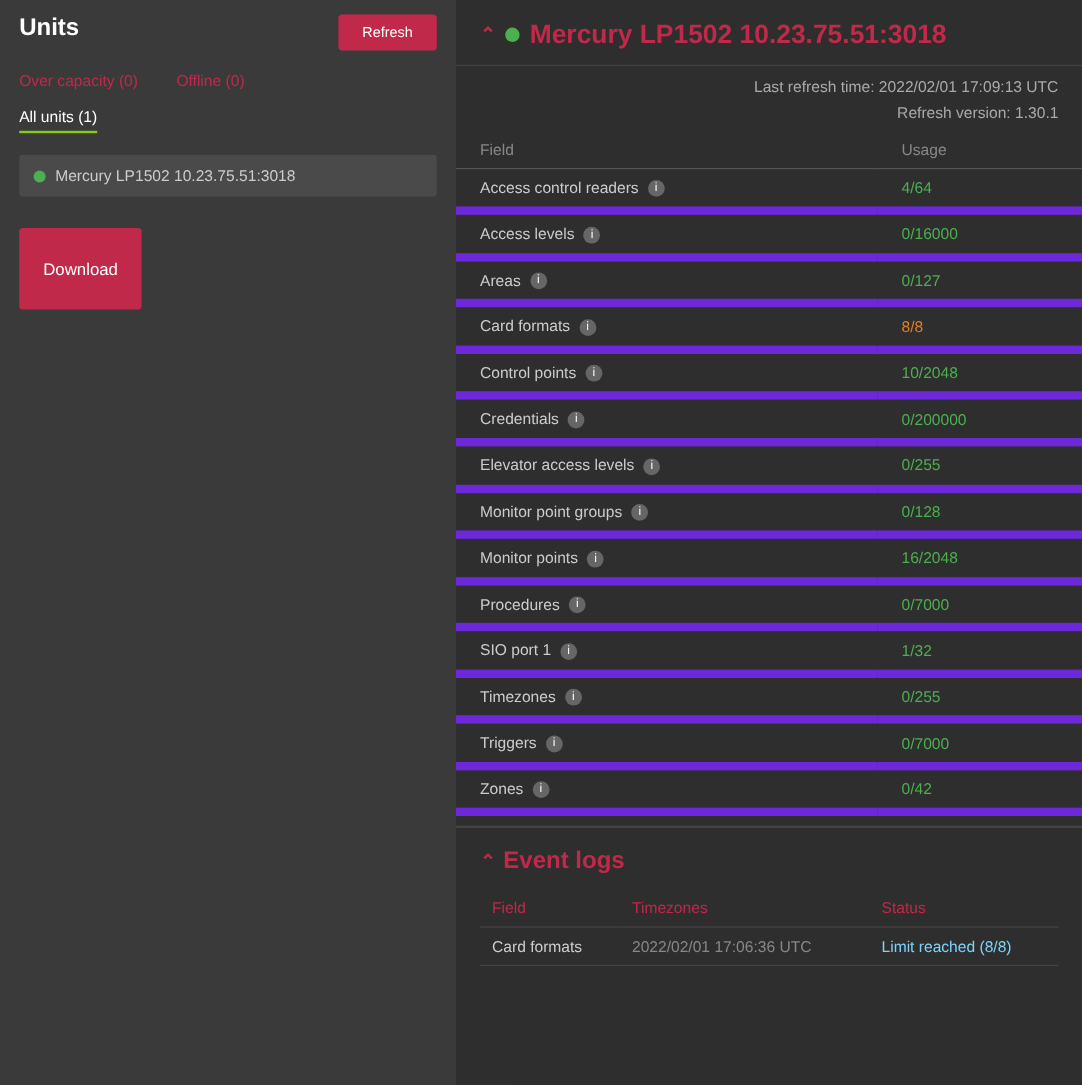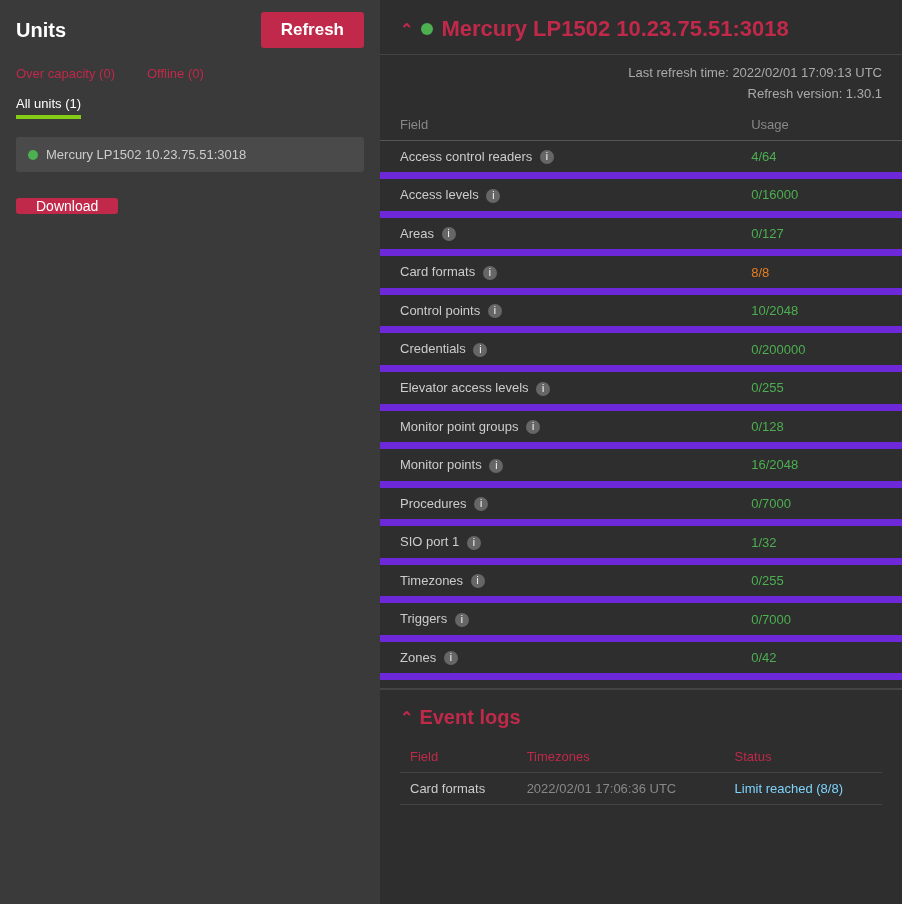--- a/index.html
+++ b/index.html
@@ -20,59 +20,58 @@
       min-width: 380px;
       background-color: #3a3a3a;
       padding: 12px 16px;
       display: flex;
       flex-direction: column;
       gap: 10px;
     }
 
     .left-header {
       display: flex;
-      align-items: center;
+      align-items: flex-start;
       justify-content: space-between;
       margin-bottom: 4px;
     }
 
     .left-title {
       color: #ffffff;
       font-size: 20px;
       font-weight: bold;
     }
 
     .btn-refresh {
       background-color: #c0294a;
       color: #fff;
       border: none;
       padding: 8px 20px;
-      font-size: 17px;
+      font-size: 12px;
       cursor: pointer;
       border-radius: 3px;
-      font-weight: bold;
     }
 
     .filter-links {
       display: flex;
       gap: 32px;
       padding: 4px 0;
     }
 
     .filter-link {
       color: #c0294a;
       cursor: pointer;
       font-size: 13px;
       text-decoration: none;
     }
 
     .tab-all {
       color: #fff;
       font-size: 13px;
-      border-bottom: 4px solid #84cc16;
+      border-bottom: 2px solid #84cc16;
       padding-bottom: 4px;
       display: inline-block;
       cursor: pointer;
     }
 
     .unit-list {
       margin-top: 8px;
     }
 
     .unit-item {
@@ -95,21 +94,21 @@
 
     .unit-name {
       color: #ccc;
       font-size: 13px;
     }
 
     .btn-download {
       background-color: #c0294a;
       color: #fff;
       border: none;
-      padding: 0 20px;
+      padding: 26px 20px;
       font-size: 14px;
       cursor: pointer;
       border-radius: 3px;
       align-self: flex-start;
       margin-top: 16px;
     }
 
     
     .right-panel {
       flex: 1;

